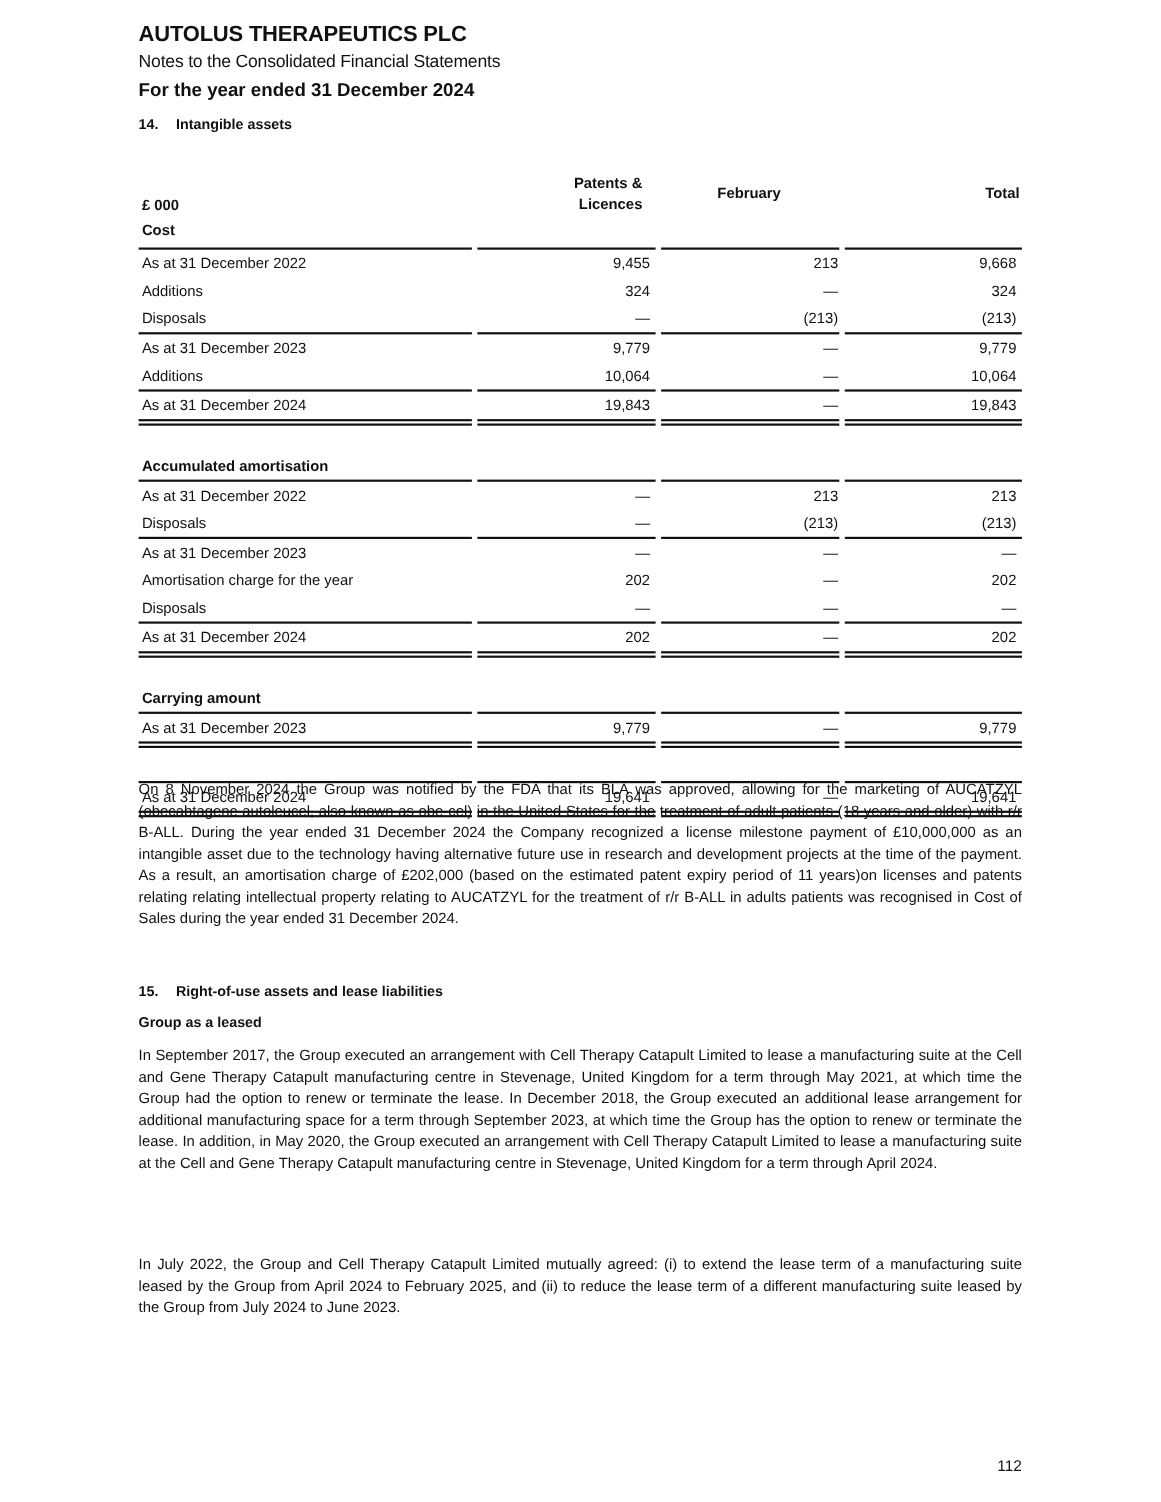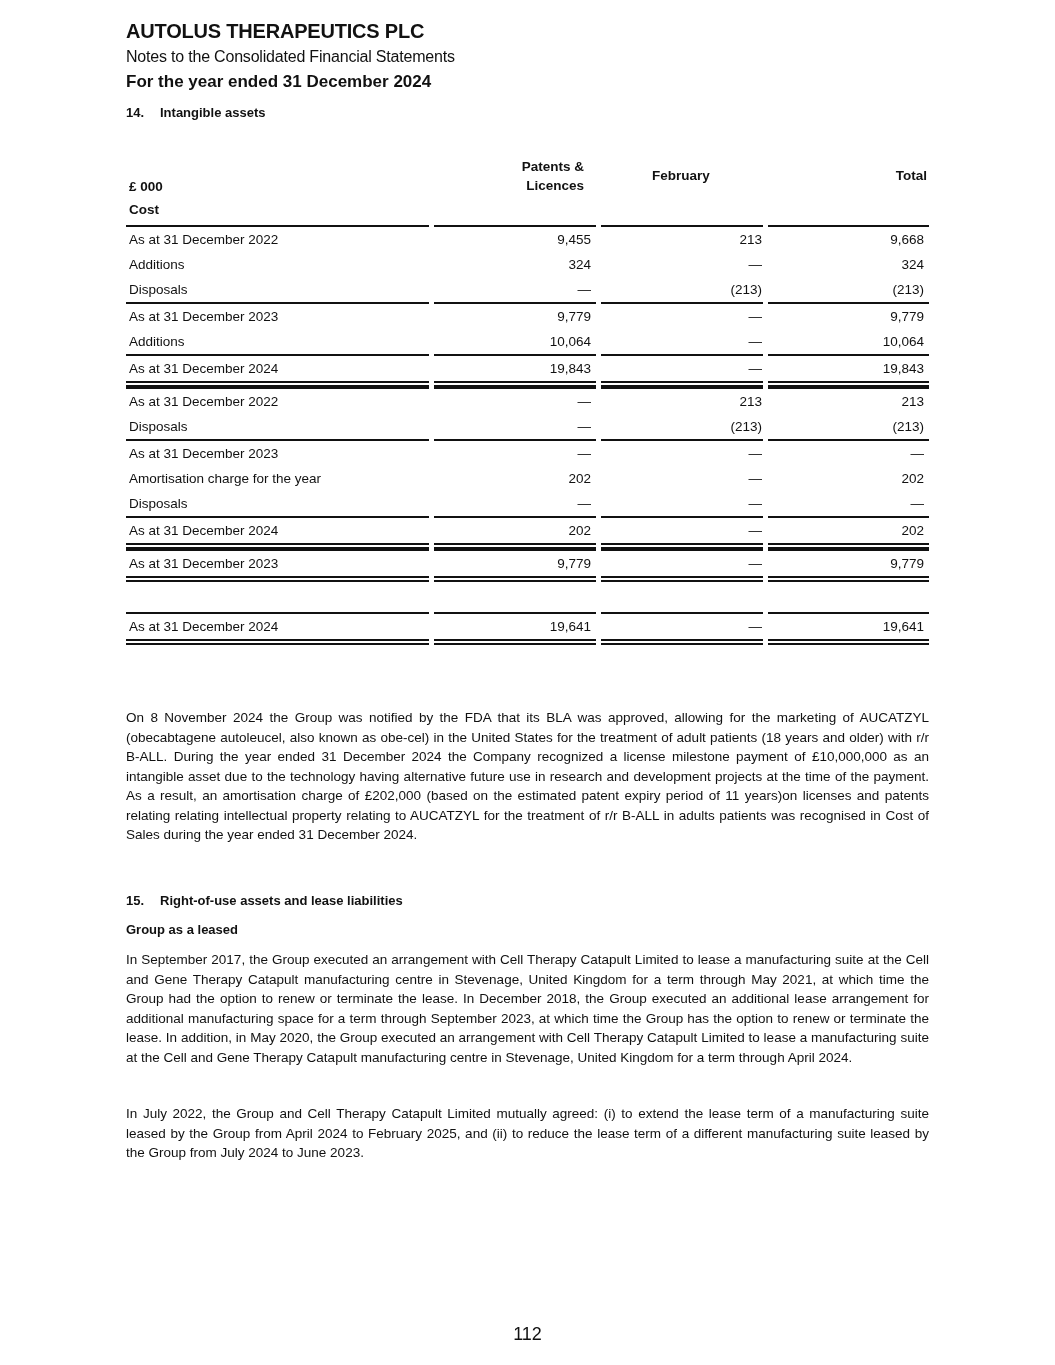--- a/index.html
+++ b/index.html
@@ -33,21 +33,21 @@
   .rule { position: absolute; left: 0; width: 803px; height: 0; }
   .rule span { position: absolute; top: 0; border-top: 2px solid #111; }
   .rule.dbl span { border-top: 2px solid #111; height: 2px; border-bottom: 2px solid #111; }
   .rule span.s0 { left: 0; width: 303px; }
   .rule span.s1 { left: 308px; width: 162px; }
   .rule span.s2 { left: 475px; width: 162px; }
   .rule span.s3 { left: 642px; width: 161px; }
 
   .para { position: absolute; left: 0; width: 803px; font-size: 13.5px; line-height: 19.5px; text-align: justify; }
   .sub-h { position: absolute; left: 0; font-size: 13px; font-weight: bold; }
-  .page-num { position: absolute; left: 0; width: 803px; top: 1324px; text-align: center; font-size: 18px; }
+  .page-num { position: absolute; left: 0; width: 803px; top: 1324px; text-align: right; font-size: 14px; }
 </style>
 </head>
 <body>
 
 <div class="page">
   <div class="co-title">AUTOLUS THERAPEUTICS PLC</div>
   <div class="co-sub">Notes to the Consolidated Financial Statements</div>
   <div class="co-period">For the year ended 31 December 2024</div>
 
   <div class="section-h" style="top:105px;">
@@ -119,20 +119,23 @@
           <div class="c1">19,843</div>
           <div class="c2">—</div>
           <div class="c3">19,843</div>
         </div>
         <div class="rule dbl" style="position: relative; height: 6px;">
           <span class="s0"></span>
           <span class="s1"></span>
           <span class="s2"></span>
           <span class="s3"></span>
         </div>
+        <div class="row sect" style="margin-top: 24px;">
+          <div class="lbl">Accumulated amortisation</div>
+        </div>
         <div class="rule" style="position: relative; height: 2px;">
           <span class="s0"></span>
           <span class="s1"></span>
           <span class="s2"></span>
           <span class="s3"></span>
         </div>
         <div class="row bold">
           <div class="lbl">As at 31 December 2022</div>
           <div class="c1">—</div>
           <div class="c2">213</div>
@@ -178,20 +181,23 @@
           <div class="lbl">As at 31 December 2024</div>
           <div class="c1">202</div>
           <div class="c2">—</div>
           <div class="c3">202</div>
         </div>
         <div class="rule dbl" style="position: relative; height: 6px;">
           <span class="s0"></span>
           <span class="s1"></span>
           <span class="s2"></span>
           <span class="s3"></span>
+        </div>
+        <div class="row sect" style="margin-top: 24px;">
+          <div class="lbl">Carrying amount</div>
         </div>
         <div class="rule" style="position: relative; height: 2px;">
           <span class="s0"></span>
           <span class="s1"></span>
           <span class="s2"></span>
           <span class="s3"></span>
         </div>
         <div class="row bold">
           <div class="lbl">As at 31 December 2023</div>
           <div class="c1">9,779</div>
@@ -225,16 +231,16 @@
       </div>
   </div>
 
   <div class="para" style="top:708px;">On 8 November 2024 the Group was notified by the FDA that its BLA was approved, allowing for the marketing of AUCATZYL (obecabtagene autoleucel, also known as obe-cel) in the United States for the treatment of adult patients (18 years and older) with r/r B-ALL. During the year ended 31 December 2024 the Company recognized a license milestone payment of £10,000,000 as an intangible asset due to the technology having alternative future use in research and development projects at the time of the payment. As a result, an amortisation charge of £202,000 (based on the estimated patent expiry period of 11 years)on licenses and patents relating relating intellectual property relating to AUCATZYL for the treatment of r/r B-ALL in adults patients was recognised in Cost of Sales during the year ended 31 December 2024.</div>
 
   <div class="section-h" style="top:893px;">
     <span class="num">15.</span><span>Right-of-use assets and lease liabilities</span>
   </div>
   <div class="sub-h" style="top:922px;">Group as a leased</div>
   <div class="para" style="top:950px;">In September 2017, the Group executed an arrangement with Cell Therapy Catapult Limited to lease a manufacturing suite at the Cell and Gene Therapy Catapult manufacturing centre in Stevenage, United Kingdom for a term through May 2021, at which time the Group had the option to renew or terminate the lease. In December 2018, the Group executed an additional lease arrangement for additional manufacturing space for a term through September 2023, at which time the Group has the option to renew or terminate the lease. In addition, in May 2020, the Group executed an arrangement with Cell Therapy Catapult Limited to lease a manufacturing suite at the Cell and Gene Therapy Catapult manufacturing centre in Stevenage, United Kingdom for a term through April 2024.</div>
-  <div class="para" style="top:1104px;">In July 2022, the Group and Cell Therapy Catapult Limited mutually agreed: (i) to extend the lease term of a manufacturing suite leased by the Group from April 2024 to February 2025, and (ii) to reduce the lease term of a different manufacturing suite leased by the Group from July 2024 to June 2023.</div>
+  <div class="para" style="top:1140px;">In July 2022, the Group and Cell Therapy Catapult Limited mutually agreed: (i) to extend the lease term of a manufacturing suite leased by the Group from April 2024 to February 2025, and (ii) to reduce the lease term of a different manufacturing suite leased by the Group from July 2024 to June 2023.</div>
 
   <div class="page-num">112</div>
 </div>
 
 </body></html>

